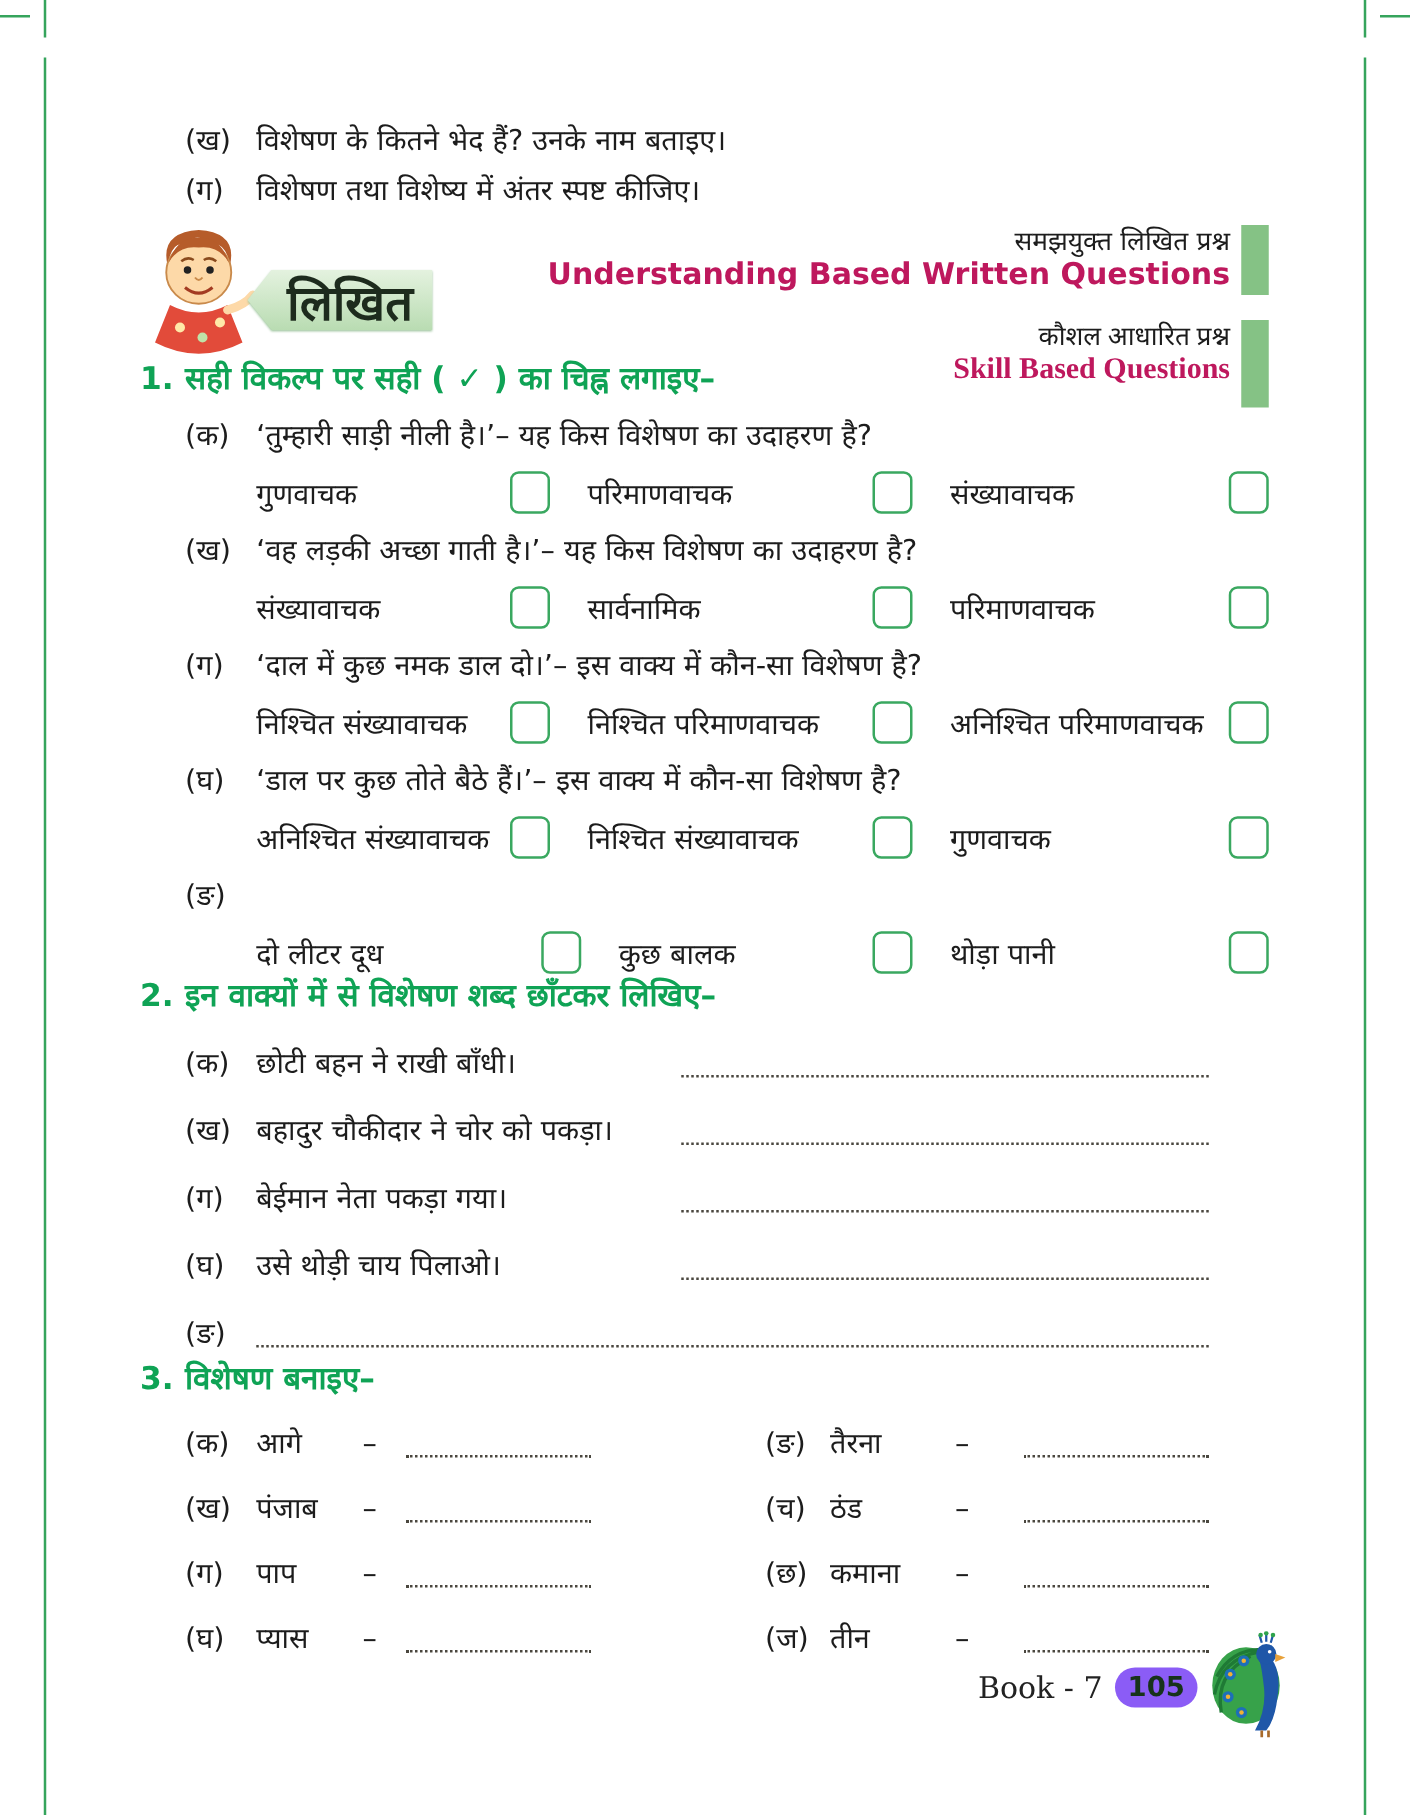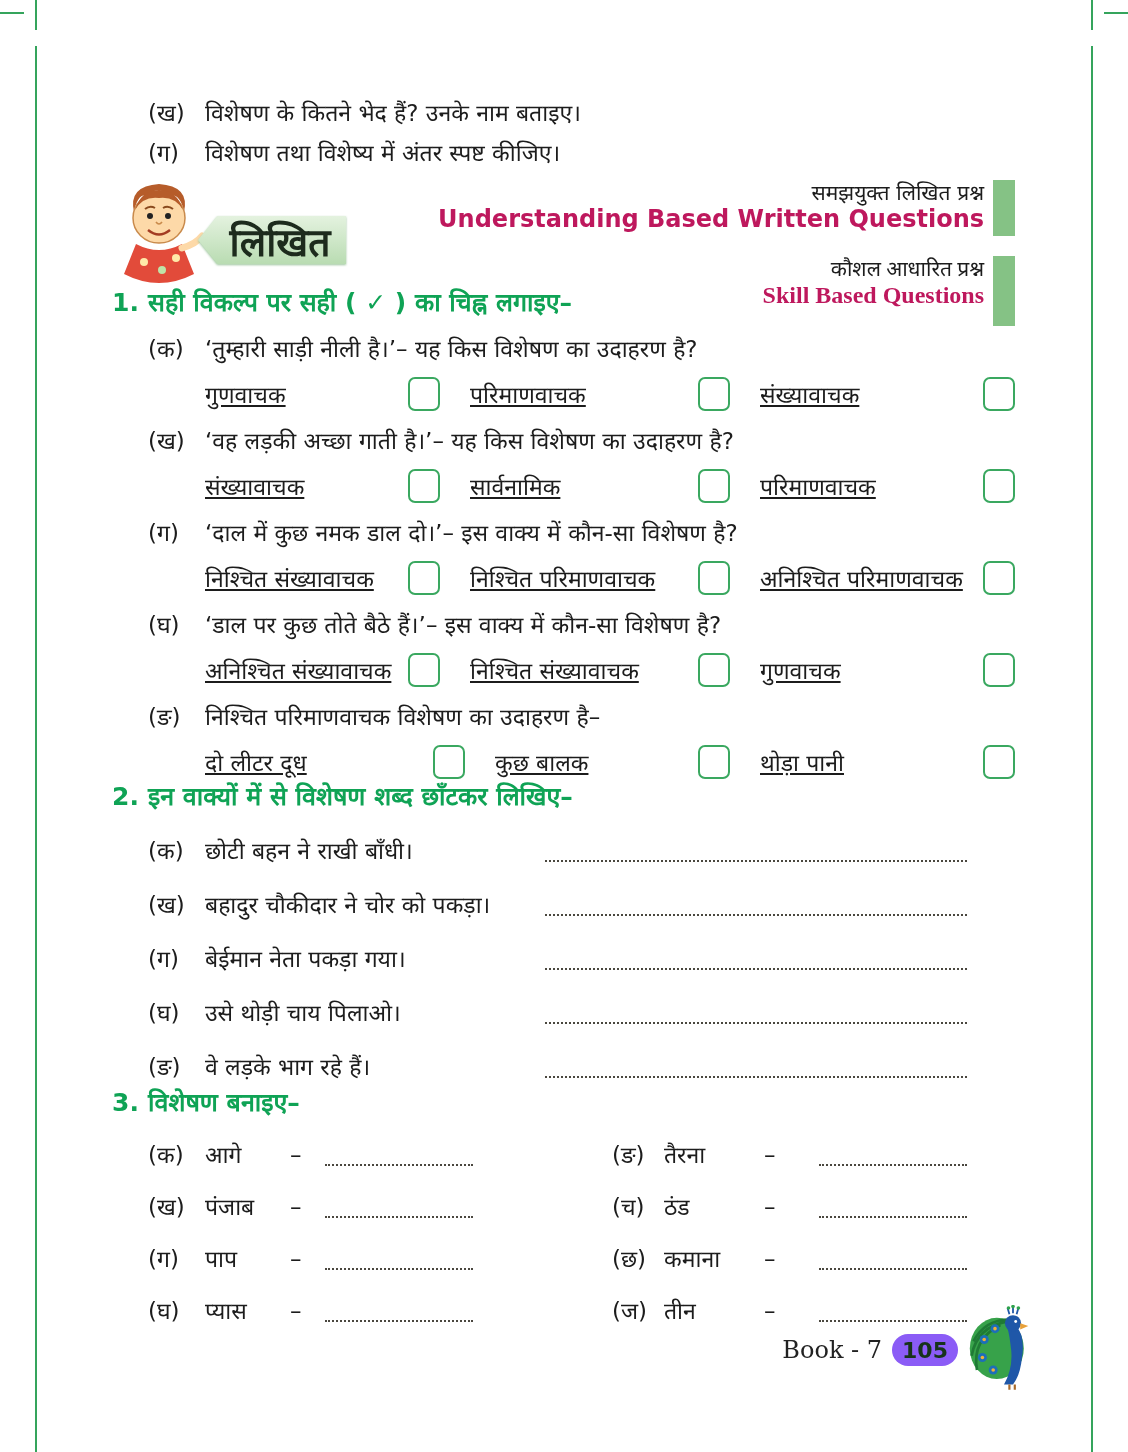--- a/index.html
+++ b/index.html
@@ -43,21 +43,21 @@
   #q1 { top:286px; }
   #q2 { top:780px; }
   #q3 { top:1086px; }
   .q-head { display:flex; font-size:25px; font-weight:bold; color:#0fa355; line-height:34px; }
   .q-num { width:36px; flex:none; }
   .q-title { white-space:nowrap; }
 
   .item-q { display:flex; padding-left:36px; margin-top:12px; font-size:23px; line-height:34px; white-space:nowrap; }
   .opts { display:flex; padding-left:93px; margin-top:10px; height:36px; align-items:center; font-size:23px; }
   .opt { position:relative; height:36px; display:flex; align-items:center; flex:none; }
-  .opt .opt-label { white-space:nowrap;text-decoration:underline; }
+  .opt .opt-label { white-space:nowrap; }
   .opt1 { width:235px; margin-right:30px; }
   .opt2 { width:260px; margin-right:30px; }
   .opt3 { width:255px; }
   .cb {
     position:absolute; right:0; top:1px; width:32px; height:34px;
     border:2px solid #3aa860; border-radius:7px; background:#fff; cursor:pointer;
   }
 
   
   .q2-row { display:flex; align-items:flex-end; padding-left:36px; margin-top:20px; font-size:23px; line-height:34px; }
@@ -218,21 +218,20 @@
         <span class="cb"></span>
       </span>
     <span class="opt opt3">
         <span class="opt-label">गुणवाचक</span>
         <span class="cb"></span>
       </span>
   </div>
 
   <div class="item-q">
     <span class="lbl">(ङ)</span>
-    <span>निश्चित परिमाणवाचक विशेषण का उदाहरण है–</span>
   </div>
   <div class="opts">
     <span class="opt opt2">
         <span class="opt-label">दो लीटर दूध</span>
         <span class="cb"></span>
       </span>
     <span class="opt opt1">
         <span class="opt-label">कुछ बालक</span>
         <span class="cb"></span>
       </span>
@@ -264,21 +263,20 @@
     <span class="q2-text">बेईमान नेता पकड़ा गया।</span>
     <span class="dotline"></span>
   </div>
   <div class="q2-row">
     <span class="lbl">(घ)</span>
     <span class="q2-text">उसे थोड़ी चाय पिलाओ।</span>
     <span class="dotline"></span>
   </div>
   <div class="q2-row">
     <span class="lbl">(ङ)</span>
-    <span class="q2-text">वे लड़के भाग रहे हैं।</span>
     <span class="dotline"></span>
   </div>
 </div>
 
 <div class="section" id="q3">
   <div class="q-head">
     <span class="q-num">3.</span>
     <span class="q-title">विशेषण बनाइए–</span>
   </div>
 

